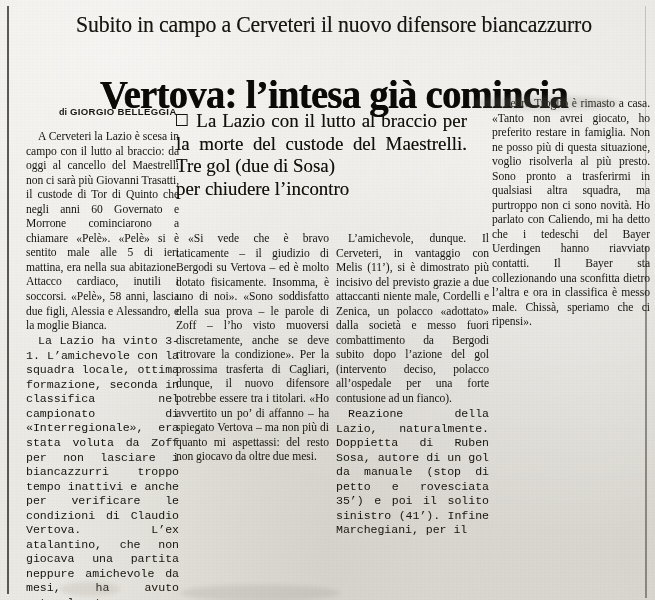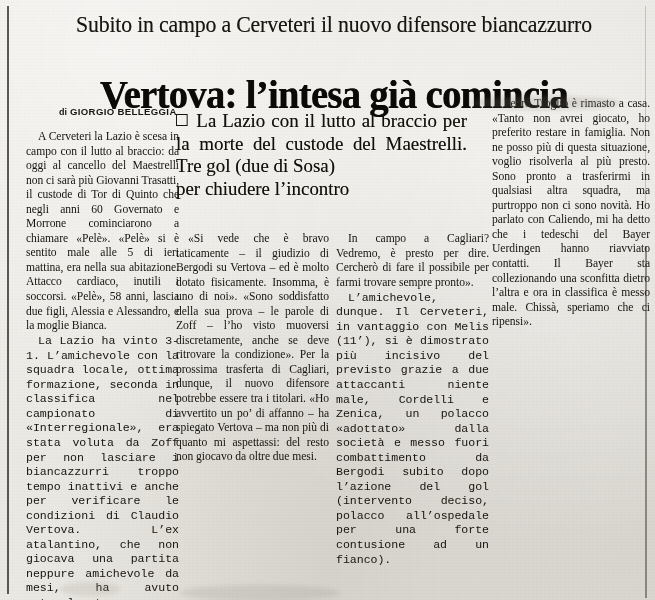--- a/index.html
+++ b/index.html
@@ -232,22 +232,22 @@
     <div class="col c1">
       <p>A Cerveteri la Lazio è scesa in campo con il lutto al braccio: da oggi al cancello del Maestrelli non ci sarà più Giovanni Trasatti, il custode di Tor di Quinto che negli anni 60 Governato e Morrone cominciarono a chiamare «Pelè». «Pelè» si è sentito male alle 5 di ieri mattina, era nella sua abitazione. Attacco cardiaco, inutili i soccorsi. «Pelè», 58 anni, lascia due figli, Alessia e Alessandro, e la moglie Bianca.</p>
       <p>La Lazio ha vinto 3-1. L’amichevole con la squadra locale, ottima formazione, seconda in classifica nel campionato di «Interregionale», era stata voluta da Zoff per non lasciare i biancazzurri troppo tempo inattivi e anche per verificare le condizioni di Claudio Vertova. L’ex atalantino, che non giocava una partita neppure amichevole da mesi, ha avuto naturalmente difficoltà nei primi minuti. Poi si è pro-</p>
     </div>
 
     <div class="col c2">
       <p>«Si vede che è bravo taticamente – il giudizio di Bergodi su Vertova – ed è molto dotato fisicamente. Insomma, è uno di noi». «Sono soddisfatto della sua prova – le parole di Zoff – l’ho visto muoversi discretamente, anche se deve ritrovare la condizione». Per la prossima trasferta di Cagliari, dunque, il nuovo difensore potrebbe essere tra i titolari. «Ho avvertito un po’ di affanno – ha spiegato Vertova – ma non più di quanto mi aspettassi: del resto non giocavo da oltre due mesi.</p>
     </div>
 
     <div class="col c3">
-      <p>In campo a Cagliari? Vedremo, è presto per dire. Cercherò di fare il possibile per farmi trovare sempre pronto».</p>
       <p>L’amichevole, dunque. Il Cerveteri, in vantaggio con Melis (11’), si è dimostrato più incisivo del previsto grazie a due attaccanti niente male, Cordelli e Zenica, un polacco «adottato» dalla società e messo fuori combattimento da Bergodi subito dopo l’azione del gol (intervento deciso, polacco all’ospedale per una forte contusione ad un fianco).</p>
+      <p>Reazione della Lazio, naturalmente. Doppietta di Ruben Sosa, autore di un gol da manuale (stop di petto e rovesciata 35’) e poi il solito sinistro (41’). Infine Marchegiani, per il</p>
     </div>
 
     <div class="col c4">
       <p>Pedro Troglio è rimasto a casa. «Tanto non avrei giocato, ho preferito restare in famiglia. Non ne posso più di questa situazione, voglio risolverla al più presto. Sono pronto a trasferirmi in qualsiasi altra squadra, ma purtroppo non ci sono novità. Ho parlato con Caliendo, mi ha detto che i tedeschi del Bayer Uerdingen hanno riavviato contatti. Il Bayer sta collezionando una sconfitta dietro l’altra e ora in classifica è messo male. Chissà, speriamo che ci ripensi».</p>
     </div>
   </div>
 
   <div class="smudge" style="left:470px; top:96px; width:150px; height:14px; background:rgba(130,125,115,0.20);"></div>
   <div class="smudge" style="left:180px; top:585px; width:160px; height:16px; background:rgba(140,135,125,0.18);"></div>
   <div class="smudge" style="left:60px; top:582px; width:60px; height:14px; background:rgba(140,135,125,0.16);"></div>

